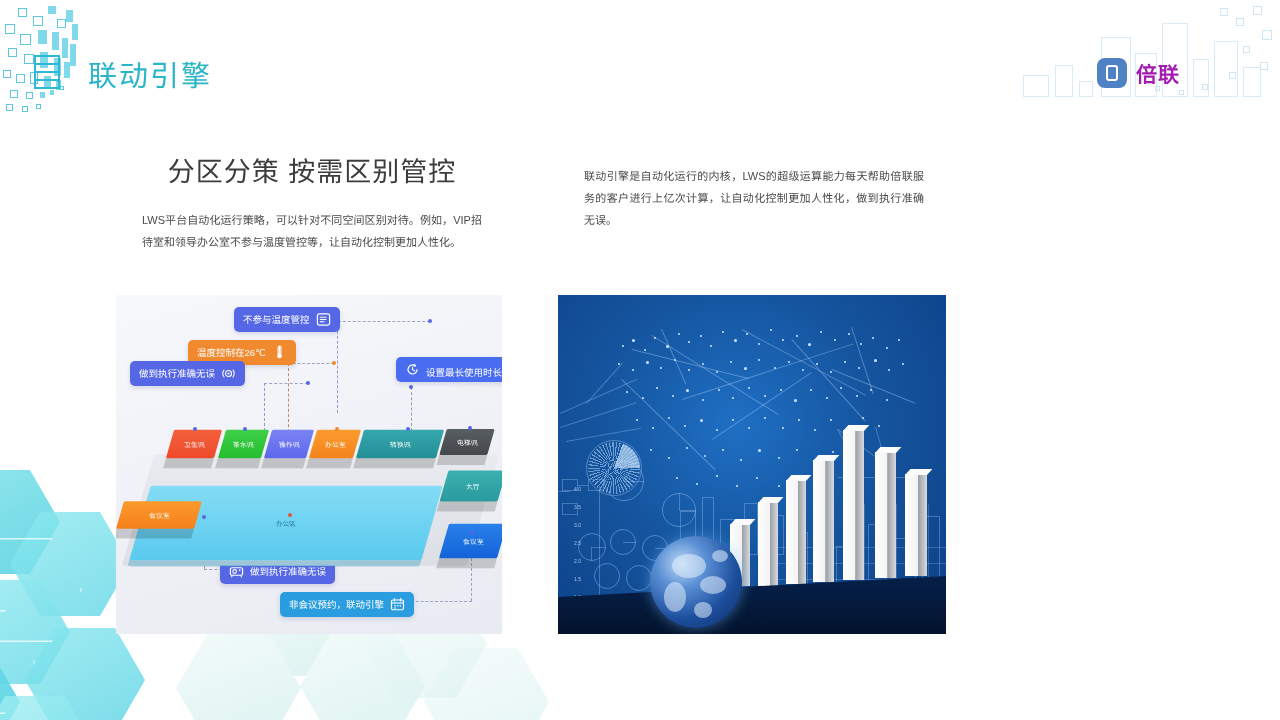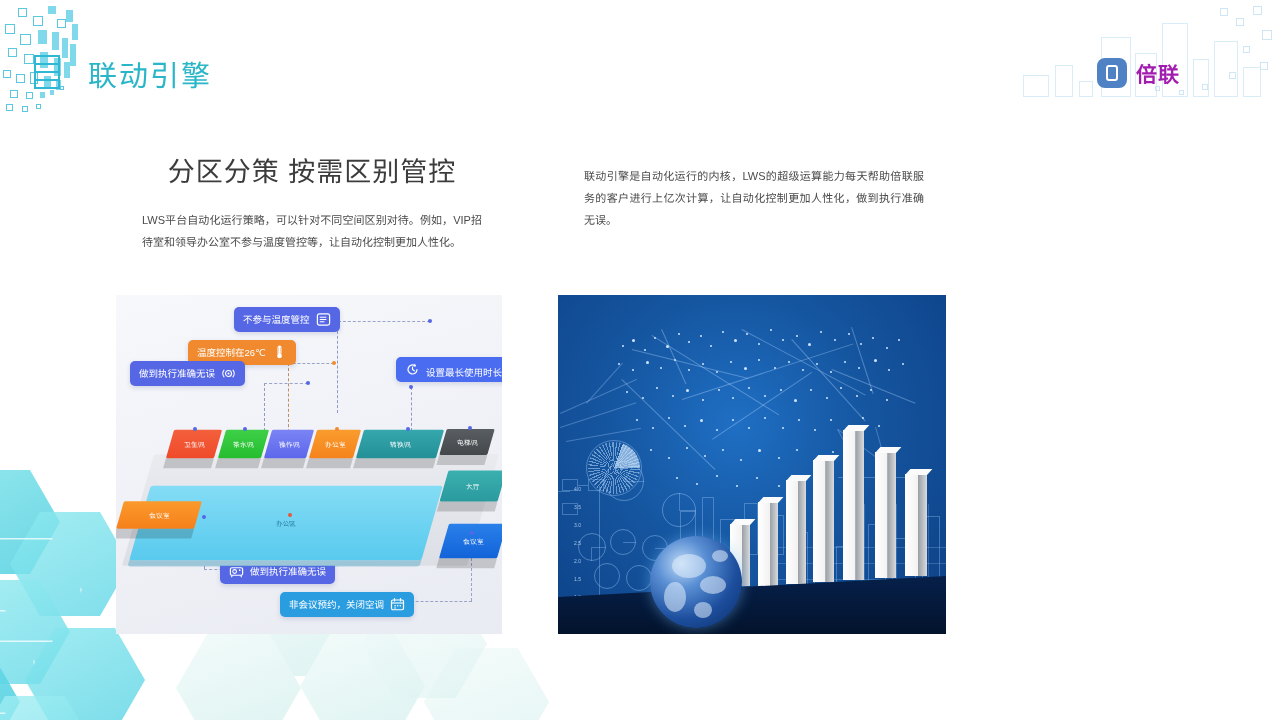--- a/index.html
+++ b/index.html
@@ -351,21 +351,21 @@
           <circle cx="6" cy="8" r="2" fill="none" stroke="#fff" stroke-width="1.1"></circle>
           <circle cx="11.4" cy="6.6" r=".9" fill="#fff"></circle>
           <line x1="3.5" y1="12" x2="2.6" y2="14.2" stroke="#fff" stroke-width="1.1"></line>
           <line x1="12.5" y1="12" x2="13.4" y2="14.2" stroke="#fff" stroke-width="1.1"></line>
         </svg>
     </span>
     <span>做到执行准确无误</span>
   </div>
 
   <div class="callout cyan" style="left:164px;top:297px;">
-    <span>非会议预约，关闭空调</span>
+    <span>非会议预约，联动引擎</span>
     <span class="ci">
       <svg viewBox="0 0 16 16">
           <rect x="1.6" y="3.2" width="12.8" height="10.4" rx="1.6" fill="none" stroke="#fff" stroke-width="1.3"></rect>
           <line x1="1.6" y1="6.4" x2="14.4" y2="6.4" stroke="#fff" stroke-width="1.2"></line>
           <line x1="4.8" y1="1.8" x2="4.8" y2="4.2" stroke="#fff" stroke-width="1.3" stroke-linecap="round"></line>
           <line x1="11.2" y1="1.8" x2="11.2" y2="4.2" stroke="#fff" stroke-width="1.3" stroke-linecap="round"></line>
           <circle cx="5.4" cy="9.4" r=".85" fill="#fff"></circle>
           <circle cx="8.2" cy="9.4" r=".85" fill="#fff"></circle>
           <circle cx="11" cy="9.4" r=".85" fill="#fff"></circle>
           <circle cx="5.4" cy="11.8" r=".85" fill="#fff"></circle>

